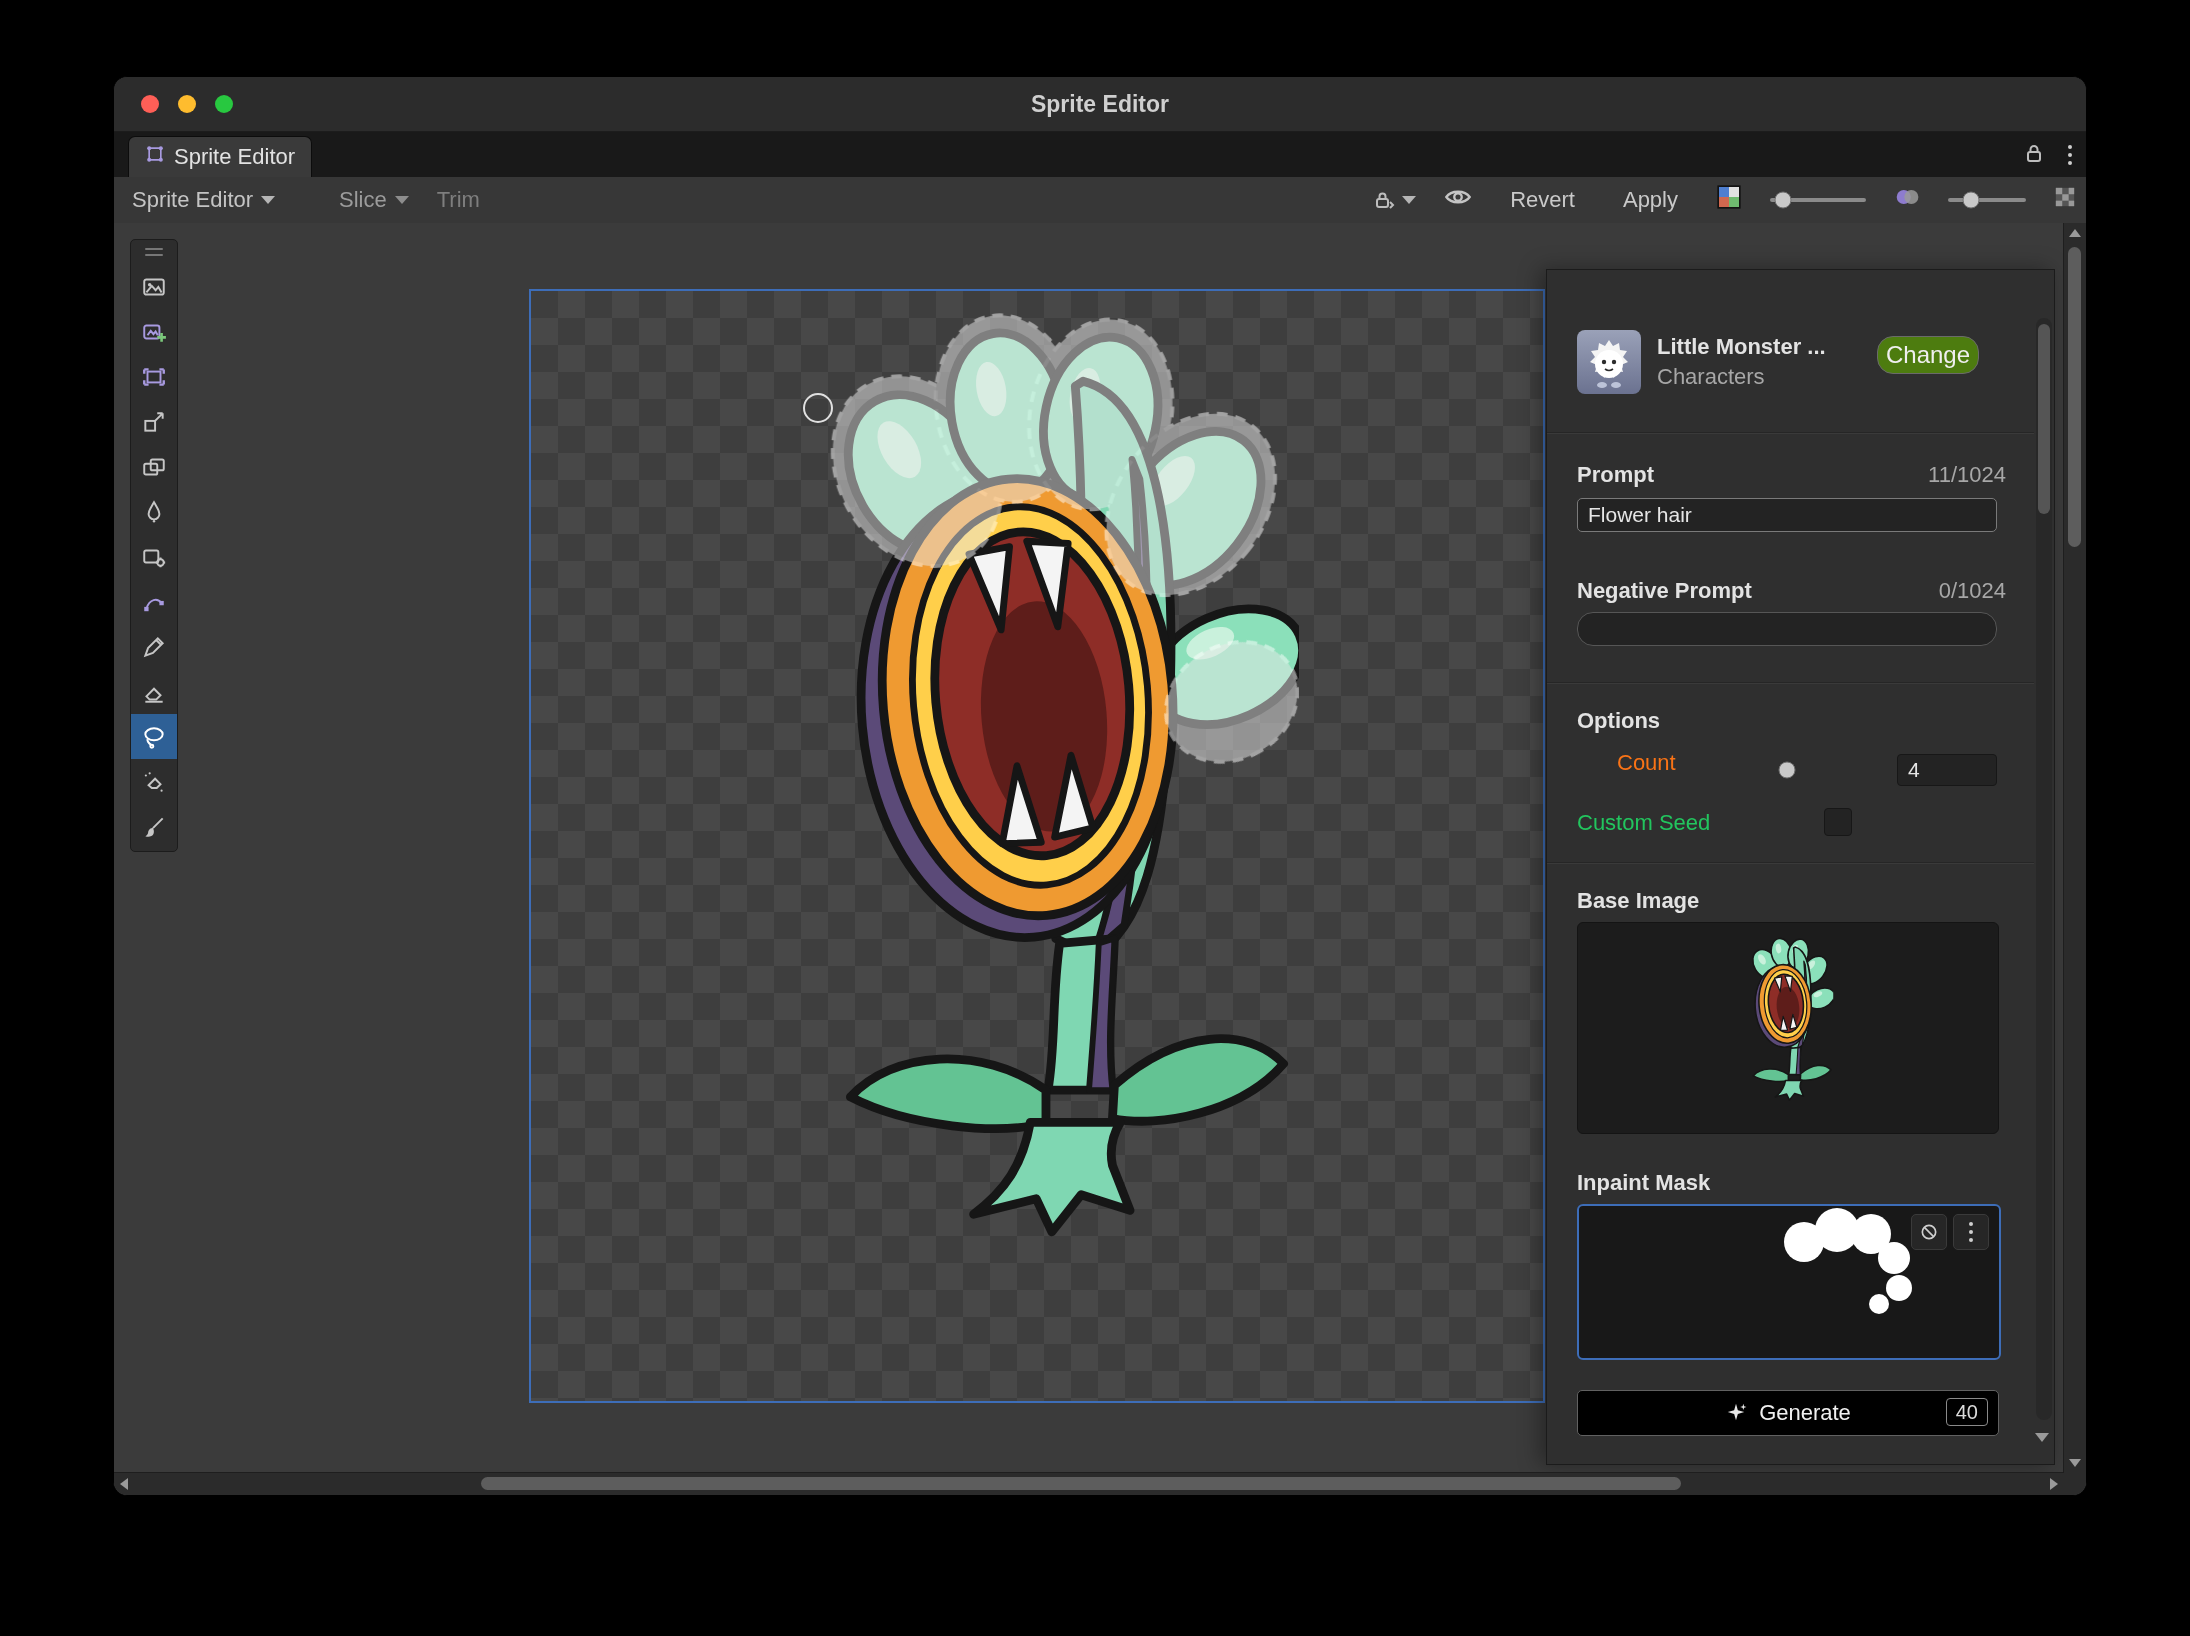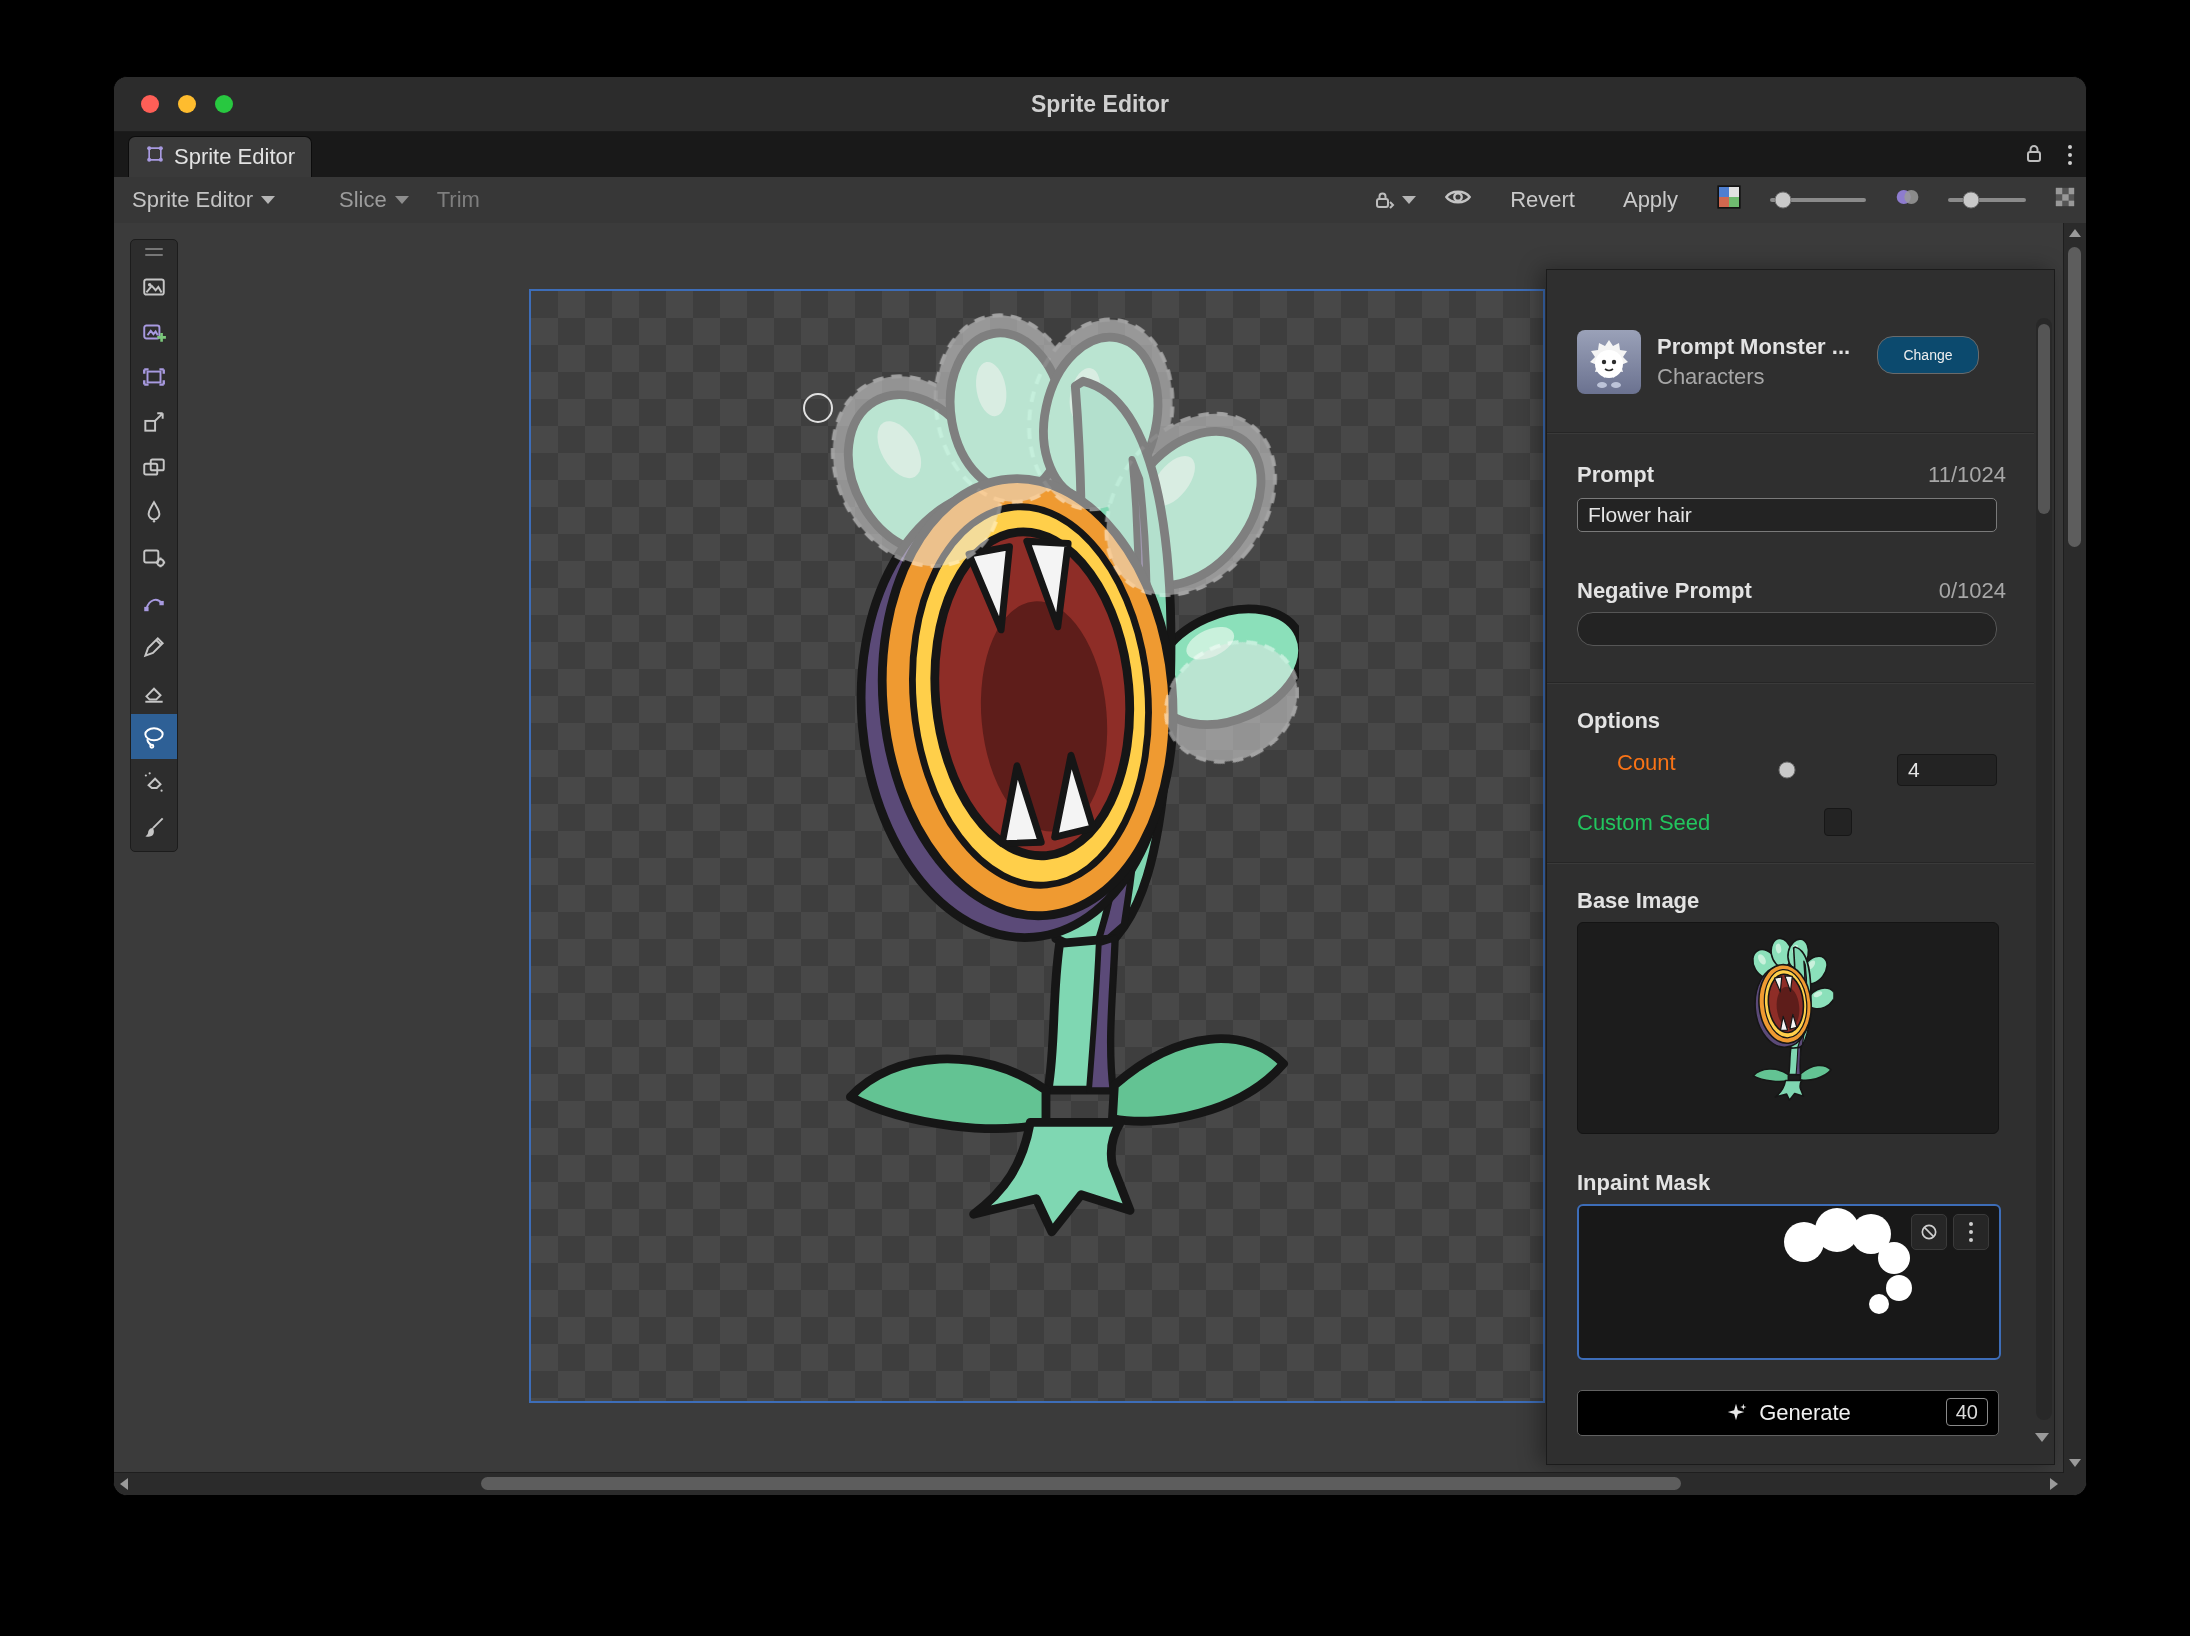--- a/index.html
+++ b/index.html
@@ -65,22 +65,22 @@
   .inpaint{position:absolute;left:1432px;top:46px;width:507px;height:1194px;background:#2f2f2f;
            border:1px solid #1b1b1b;box-shadow:-6px 0 20px rgba(0,0,0,.35);font-size:22px;}
   .ipHead{height:44px;background:#313131;border-bottom:1px solid #232323;display:flex;align-items:center;
           gap:12px;padding:0 12px;font-size:24px;font-weight:bold;color:#e8e8e8;}
   .sep{position:absolute;left:0;right:20px;height:1px;background:#262626;box-shadow:0 1px 0 #3a3a3a;}
   .lbl{font-weight:bold;color:#e3e3e3;}
   .dim{color:#a7a7a7;font-weight:normal;}
   .field{position:absolute;left:30px;width:420px;height:34px;background:#232323;
          border:1px solid #6e6e6e;border-radius:5px;color:#e6e6e6;font-size:21px;
          font-family:"Liberation Sans",sans-serif;padding:0 10px;box-sizing:border-box;outline:none;}
-  .btn{background:#0c4a6e;border:1px solid #6a6a6a;border-radius:16px;color:#efefef;
-       font-size:14px;display:flex;align-items:center;justify-content:center;}
+  .btn{background:#4d7c0f;border:1px solid #6a6a6a;border-radius:16px;color:#efefef;
+       font-size:24px;display:flex;align-items:center;justify-content:center;}
   .numbox{position:absolute;background:#232323;border:1px solid #171717;border-radius:4px;
           color:#e6e6e6;font-size:21px;display:flex;align-items:center;padding-left:10px;box-sizing:border-box;}
   .checkbox{position:absolute;width:26px;height:26px;background:#232323;border:1px solid #171717;border-radius:4px;}
   .imgbox{position:absolute;left:30px;width:420px;background:#1c1c1c;border:1px solid #141414;border-radius:6px;}
   .genbar{position:absolute;left:30px;width:420px;height:44px;background:#000000;border:1px solid #616161;
           border-radius:5px;display:flex;align-items:center;justify-content:center;gap:12px;color:#f0f0f0;}
   .genbadge{position:absolute;right:10px;top:7px;height:26px;padding:0 9px;border:1px solid #8a8a8a;
             border-radius:4px;font-size:20px;color:#dcdcdc;display:flex;align-items:center;}
   .maskBtn{position:absolute;width:34px;height:34px;background:#262626;border:1px solid #3a3a3a;
            border-radius:5px;display:flex;align-items:center;justify-content:center;color:#cfcfcf;}
@@ -372,21 +372,21 @@
           <rect width="64" height="64" fill="url(#athbg)"></rect>
           <path d="M32 10 l4 6 6-3 1 7 7 1-4 6 5 5-7 3 2 7-7-1-2 7-5-5-5 5-2-7-7 1 2-7-7-3 5-5-4-6 7-1 1-7 6 3z" fill="#f4f4f4"></path>
           <circle cx="32" cy="34" r="14" fill="#ffffff"></circle>
           <circle cx="27" cy="32" r="2.2" fill="#2c2c2c"></circle>
             <circle cx="37" cy="32" r="2.2" fill="#2c2c2c"></circle>
           <path d="M28 39q4 3 8 0" stroke="#2c2c2c" stroke-width="1.6" fill="none"></path>
           <ellipse cx="25" cy="55" rx="5" ry="3" fill="#bcc3d8"></ellipse>
             <ellipse cx="39" cy="55" rx="5" ry="3" fill="#bcc3d8"></ellipse>
         </svg>
       </div>
-      <div class="abs lbl" style="left:110px;top:64px;width:210px;white-space:nowrap;overflow:hidden;text-overflow:ellipsis;">Prompt Monster ...</div>
+      <div class="abs lbl" style="left:110px;top:64px;width:210px;white-space:nowrap;overflow:hidden;text-overflow:ellipsis;">Little Monster ...</div>
       <div class="abs dim" style="left:110px;top:94px;">Characters</div>
       <div class="btn abs" style="left:330px;top:66px;width:100px;height:36px;">Change</div>
 
       <div class="sep" style="top:162px;"></div>
 
       
       <div class="abs lbl" style="left:30px;top:192px;">Prompt</div>
       <div class="abs dim" style="right:48px;top:192px;">11/1024</div>
       <input class="field" style="top: 228px; border-color: rgb(122, 122, 122);" value="Flower hair">
 

